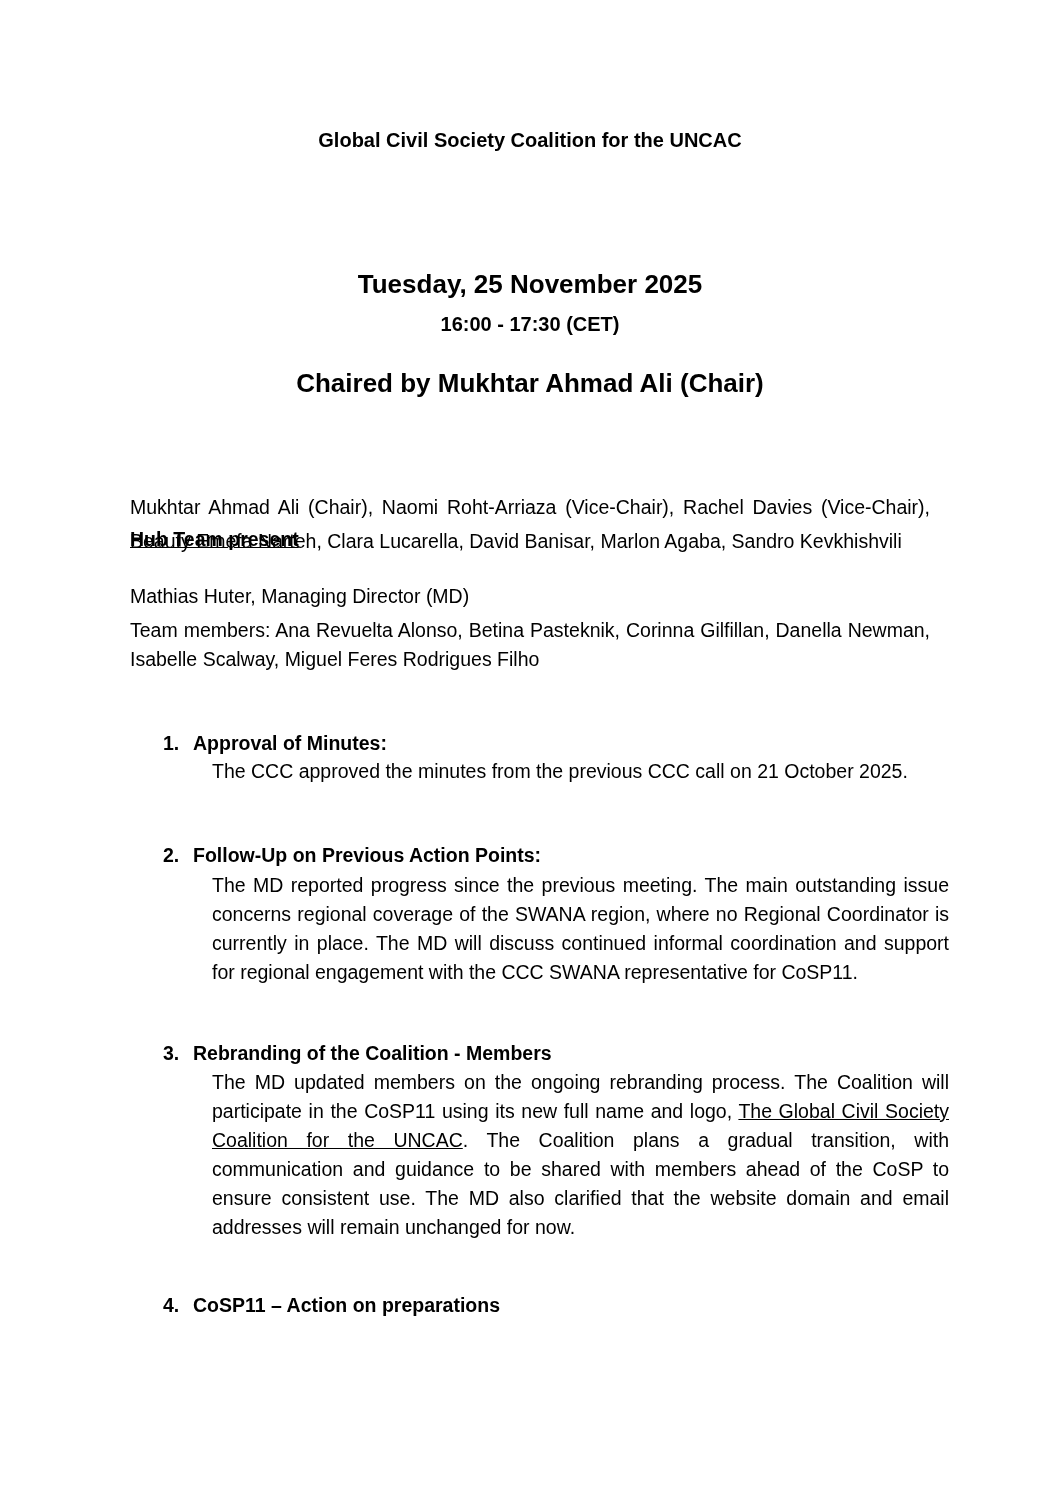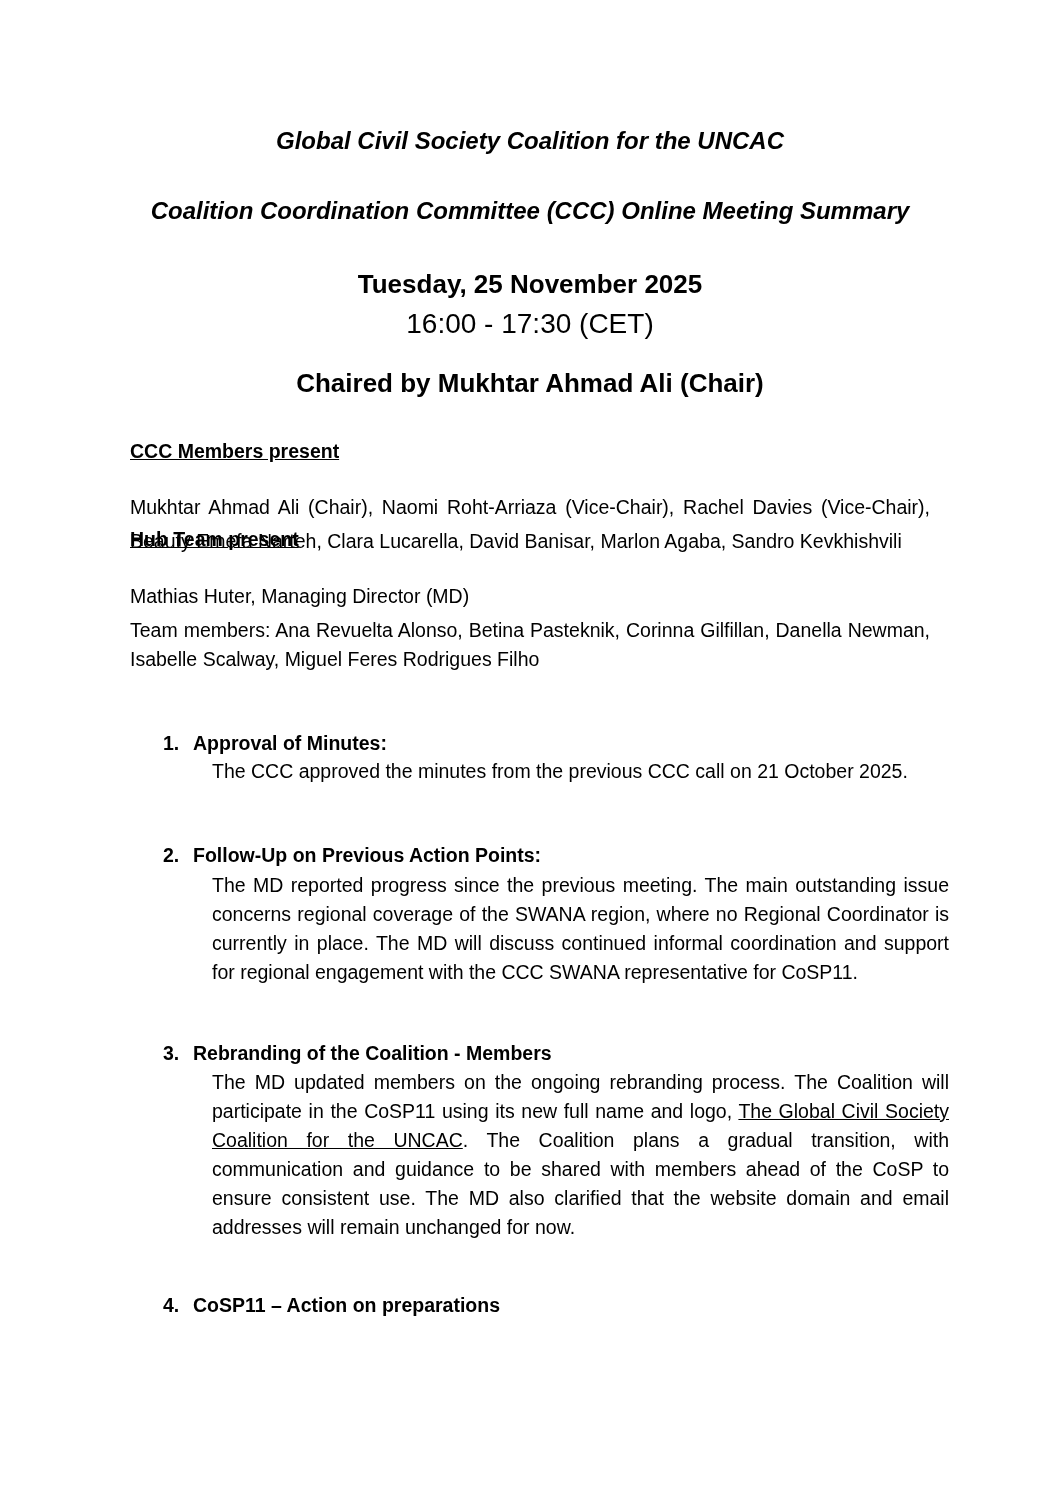--- a/index.html
+++ b/index.html
@@ -12,46 +12,44 @@
     position: relative;
     width: 1060px;
     height: 1497px;
     background: #ffffff;
     overflow: hidden;
   }
   .abs { position: absolute; left: 130px; width: 800px; }
   .center { text-align: center; white-space: nowrap; }
   .b { font-weight: bold; }
   .u { text-decoration: underline; }
-  .t24 { font-size: 24px; line-height: 29px; font-style: italic; }
+  .t24 { font-size: 20px; line-height: 29px; }
   .t21 { font-size: 26px; line-height: 26px; }
-  .t20 { font-size: 28px; line-height: 24px; }
+  .t20 { font-size: 20px; line-height: 24px; font-weight: bold; }
   .body-text { font-size: 19.5px; line-height: 29px; }
   .members-text { font-size: 19.5px; line-height: 34px; margin-top: 23px; }
   .just { text-align: justify; }
   .item-head { display: flex; font-weight: bold; padding-left: 33px; }
   .item-num { flex: 0 0 30px; width: 30px; }
   .item-body { margin-left: 82px; width: 737px; }
 </style>
 </head>
 <body>
 
 <div class="page">
 
   <div class="abs center b t24" style="top:126px">Global Civil Society Coalition for the UNCAC</div>
 
-  <div class="abs center b t24" style="top:196px">Coalition Coordination Committee (CCC) Online Meeting Summary</div>
 
   <div class="abs center b t21" style="top:271px">Tuesday, 25 November 2025</div>
 
   <div class="abs center t20" style="top:312px">16:00 - 17:30 (CET)</div>
 
   <div class="abs center b t21" style="top:370px">Chaired by Mukhtar Ahmad Ali (Chair)</div>
 
-  <div class="abs b u body-text" style="top:437px">CCC Members present</div>
 
   <div class="abs just members-text" style="top:467px">Mukhtar Ahmad Ali (Chair), Naomi Roht-Arriaza (Vice-Chair), Rachel Davies (Vice-Chair), Beauty Emefa Narteh, Clara Lucarella, David Banisar, Marlon Agaba, Sandro Kevkhishvili</div>
 
   <div class="abs b u body-text" style="top:525px">Hub Team present</div>
 
   <div class="abs body-text" style="top:582px">Mathias Huter, Managing Director (MD)</div>
 
   <div class="abs just body-text" style="top:616px">Team members: Ana Revuelta Alonso, Betina Pasteknik, Corinna Gilfillan, Danella Newman, Isabelle Scalway, Miguel Feres Rodrigues Filho</div>
 
   <div class="abs body-text" style="top:729px">

